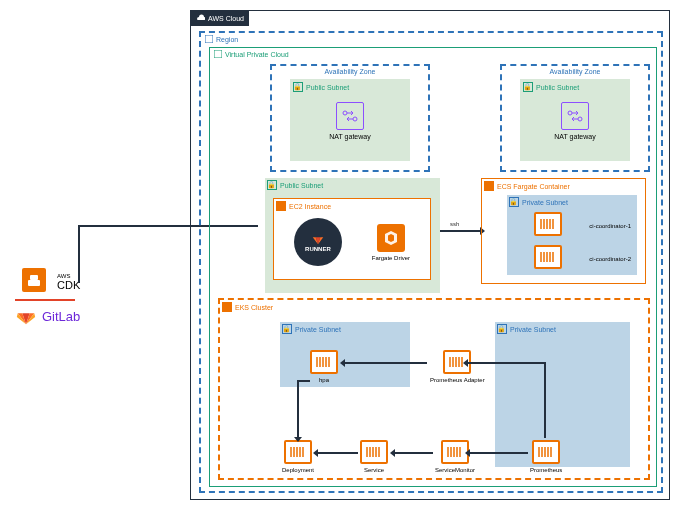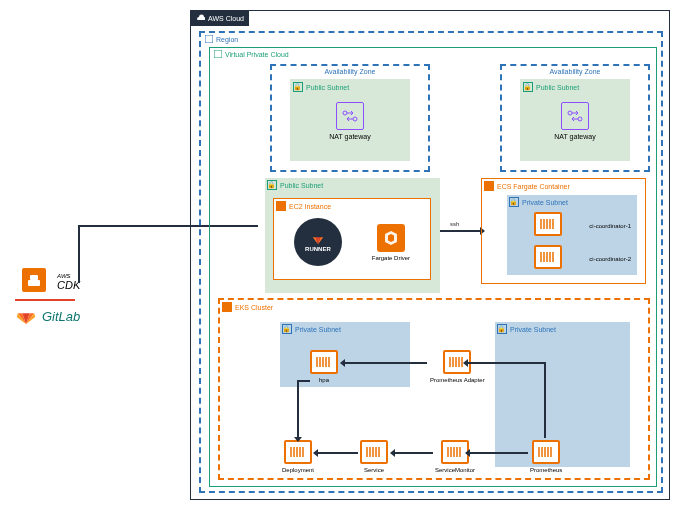--- a/index.html
+++ b/index.html
@@ -1,17 +1,17 @@
 <!DOCTYPE html>
 <html><head>
   <meta charset="utf-8">
   <style>
     * { box-sizing: border-box; margin: 0; padding: 0; }
     body { font-family: Arial, sans-serif; font-size: 8px; background: #fff; width: 680px; height: 507px; position: relative; }
-    .external { position: absolute; left: 15px; top: 268px; display: flex; flex-direction: column; gap: 4px; font-style: italic; }
+    .external { position: absolute; left: 15px; top: 268px; display: flex; flex-direction: column; gap: 4px; }
     .ext-item { display: flex; align-items: center; gap: 5px; }
     .ext-divider { width: 60px; height: 2px; background: #e24329; }
     .cloud-container { position: absolute; left: 190px; top: 10px; width: 480px; height: 490px; border: 1.5px solid #232f3e; }
     .cloud-header { position: absolute; top: -1px; left: -1px; background: #232f3e; color: #fff; padding: 3px 5px; font-size: 7px; display: flex; align-items: center; gap: 3px; }
     .region { position: absolute; left: 8px; top: 20px; width: 464px; height: 462px; border: 2px dashed #2e73b8; }
     .region-header { color: #2e73b8; font-size: 7px; padding: 2px 4px; display: flex; align-items: center; gap: 3px; }
     .vpc { position: absolute; left: 8px; top: 14px; width: 448px; height: 440px; border: 1.5px solid #1b9e77; }
     .vpc-header { color: #1b9e77; font-size: 7px; padding: 2px 4px; display: flex; align-items: center; gap: 3px; }
     .az { position: absolute; border: 2px dashed #2e73b8; }
     .az-left { left: 60px; top: 16px; width: 160px; height: 108px; }
@@ -77,21 +77,21 @@
   </div>
   <div class="ext-divider"></div>
   <div class="ext-item">
     <svg width="22" height="22" viewBox="0 0 24 24">
         <path fill="#e24329" d="M12 21l-4-12h8z"></path>
         <path fill="#fc6d26" d="M12 21L8 9H3z"></path>
         <path fill="#fca326" d="M3 9l-1 4 10 8z"></path>
         <path fill="#fc6d26" d="M12 21l4-12h5z"></path>
         <path fill="#fca326" d="M21 9l1 4-10 8z"></path>
       </svg>
-    <span style="font-size:13px;color:#0f766e">GitLab</span>
+    <span style="font-size:13px;color:#6d28d9">GitLab</span>
   </div>
 </div>
 
 <div class="arrow arrow-h" style="left:78px;top:225px;width:180px"></div>
 <div class="arrow arrow-v" style="left:78px;top:225px;height:58px"></div>
 
 <div class="cloud-container">
   <div class="cloud-header">
     <svg width="10" height="10" viewBox="0 0 10 10">
         <path fill="#fff" d="M2 6a2 2 0 012-2 2.5 2.5 0 015 0 1.5 1.5 0 010 3H3a1 1 0 01-1-1z"></path>

